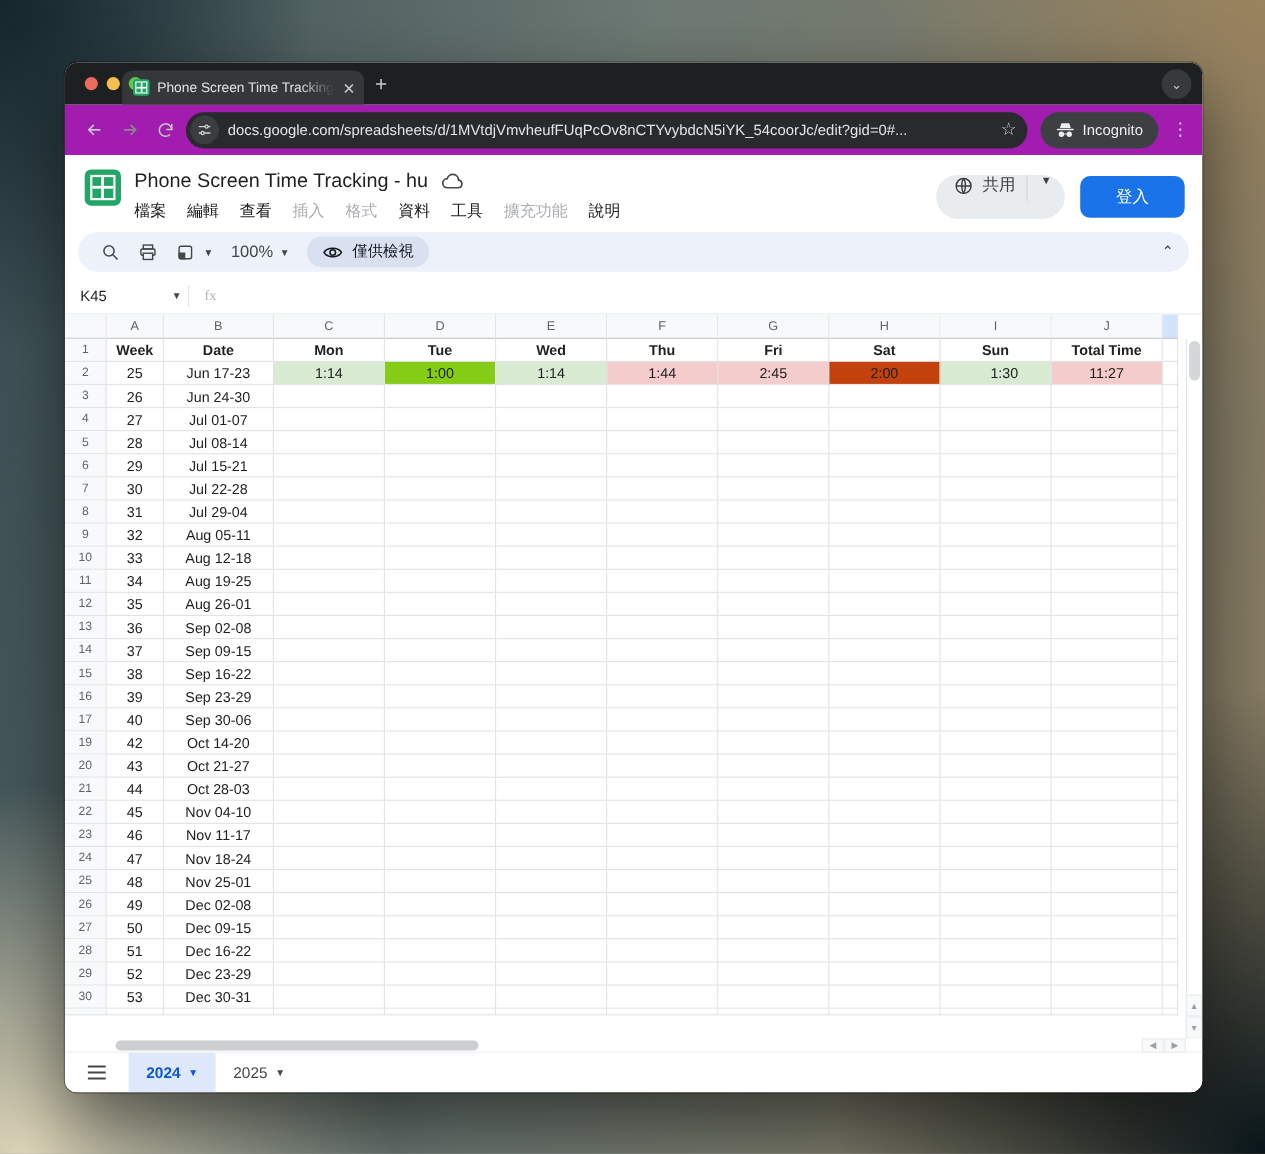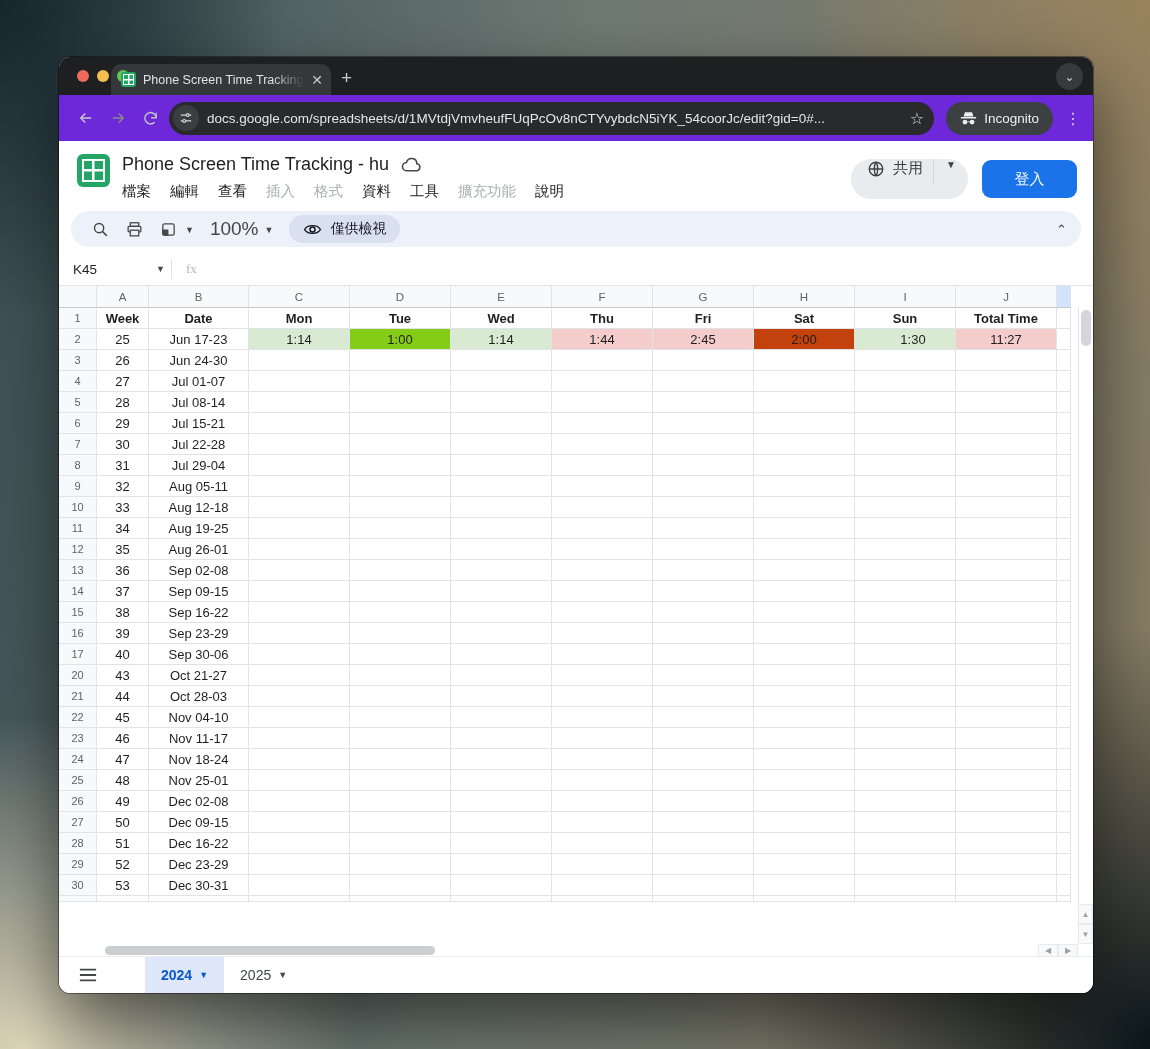--- a/index.html
+++ b/index.html
@@ -36,21 +36,21 @@
   .sheets-fav { width:15px; height:15px; border-radius:3px; background:#23a566; position:relative; flex:none; }
   .sheets-fav::before { content:""; position:absolute; left:3px; top:3px; right:3px; bottom:3px;
       background:
         linear-gradient(#fff,#fff) 0 4px/9px 1.5px no-repeat,
         linear-gradient(#fff,#fff) 4px 0/1.5px 9px no-repeat,
         border-box #23a566;
       outline:1.5px solid #fff; outline-offset:0; }
   .newtab-btn { color:#c7c9cb; font-size:19px; margin:0 0 6px 10px; font-weight:300; }
   .tabstrip-chevron { position:absolute; right:10px; top:6px; width:27px; height:27px; border-radius:50%;
       background:#37393b; color:#cfd1d3; display:flex; align-items:center; justify-content:center; font-size:12px; }
-  .navbar { height:46px; background:#6d28d9; display:flex; align-items:center; padding:0 12px 0 14px; gap:6px; flex:none; }
+  .navbar { height:46px; background:#a21caf; display:flex; align-items:center; padding:0 12px 0 14px; gap:6px; flex:none; }
   .nav-ic { width:26px; height:26px; display:flex; align-items:center; justify-content:center;
             color:#c3c6c8; font-size:17px; flex:none; }
   .nav-ic.dim { color:#84878a; }
   .urlpill { flex:1; height:33px; background:#282a2c; border-radius:17px; display:flex; align-items:center;
              padding:0 10px 0 4px; gap:8px; min-width:0; }
   .tune-circle { width:26px; height:26px; border-radius:50%; background:#3b3e40; display:flex; align-items:center; justify-content:center; flex:none; }
   .url-text { color:#e4e5e6; font-size:13.5px; white-space:nowrap; overflow:hidden; flex:1; }
   .star { color:#d2d4d6; font-size:16px; flex:none; }
   .incog { height:33px; border-radius:17px; background:#3d4043; color:#eceeef; font-size:13.5px;
            display:flex; align-items:center; gap:7px; padding:0 14px; margin-left:6px; flex:none; }
@@ -75,21 +75,21 @@
   .share-main { display:flex; align-items:center; gap:8px; padding:0 10px 0 16px; font-size:15px; }
   .share-sep { width:1px; height:24px; background:#d3d6d9; }
   .share-caret { padding:0 12px; font-size:10px; color:#3c4043; }
   .signin { height:38px; width:95px; border-radius:9px; background:#1a73e8; color:#fff; font-size:15px;
             display:flex; align-items:center; justify-content:center; }
   
   .toolbarwrap { padding:2px 12px 6px 12px; background:#fff; flex:none; }
   .toolbar { height:36px; border-radius:18px; background:#edf2fa; display:flex; align-items:center; padding:0 14px; gap:4px; }
   .tb-ic { width:30px; height:30px; display:flex; align-items:center; justify-content:center; color:#444746; }
   .tb-caret { font-size:9px; color:#444746; margin:2px 2px 0 -2px; }
-  .tb-zoom { font-size:19px; color:#444746; padding:0 4px 0 10px; }
+  .tb-zoom { font-size:15px; color:#444746; padding:0 4px 0 10px; }
   .viewchip { height:28px; border-radius:14px; background:#d9e0ef; display:flex; align-items:center; gap:8px;
               padding:0 14px; margin-left:10px; color:#14181f; font-size:14px; }
   .tb-spacer { flex:1; }
   .tb-collapse { color:#444746; font-size:13px; }
   
   .formulabar { height:33px; border-bottom:1px solid #e1e3e6; display:flex; align-items:center; background:#fff; flex:none; }
   .namebox { width:112px; display:flex; align-items:center; padding:0 6px 0 14px; gap:6px; }
   .namebox-text { flex:1; font-size:13.5px; color:#1f1f1f; }
   .namebox-caret { font-size:9px; color:#444746; }
   .fb-sep { width:1px; height:20px; background:#e1e3e6; }
@@ -111,21 +111,21 @@
   
   .hscrollrow { height:13px; background:#fff; position:relative; flex:none; border-bottom:1px solid #eceeef; }
   .hthumb { position:absolute; left:46px; top:2px; width:330px; height:9px; border-radius:5px; background:#ccced1; }
   .harrows { position:absolute; right:15px; top:0; height:13px; display:flex; }
   .harrow { width:20px; display:flex; align-items:center; justify-content:center; color:#9aa0a6; font-size:8px; background:#f8f9fa; border:1px solid #e8eaec; }
   
   .tabbar { height:36px; background:#fff; display:flex; align-items:stretch; flex:none; }
   .hamburger { width:58px; display:flex; align-items:center; justify-content:center; color:#444746; }
   .sheettab { display:flex; align-items:center; gap:7px; padding:0 16px; font-size:14px; color:#444746; }
   .sheettab .caret { font-size:9px; }
-  .sheettab.active { background:#dfe7fb; color:#0b57d0; font-weight:bold;margin-left:28px; }
+  .sheettab.active { background:#dfe7fb; color:#0b57d0; font-weight:bold; }
   svg { display:block; }
 </style>
 </head>
 <body>
 
 <div class="desktop">
   <div class="window">
 
     <div class="titlebar">
       <div class="lights">
@@ -515,20 +515,34 @@
             <div class="gc w-std"></div>
             <div class="gc w-std"></div>
             <div class="gc w-std"></div>
             <div class="gc w-std"></div>
             <div class="gc w-std"></div>
             <div class="gc w-std"></div>
             <div class="gc w-std"></div>
             <div class="gc w-k"></div>
           </div>
           <div class="grow">
+            <div class="gc gh w-rh rownum">19</div>
+            <div class="gc w-a">42</div>
+            <div class="gc w-b">Oct 14-20</div>
+            <div class="gc w-std"></div>
+            <div class="gc w-std"></div>
+            <div class="gc w-std"></div>
+            <div class="gc w-std"></div>
+            <div class="gc w-std"></div>
+            <div class="gc w-std"></div>
+            <div class="gc w-std"></div>
+            <div class="gc w-std"></div>
+            <div class="gc w-k"></div>
+          </div>
+          <div class="grow">
             <div class="gc gh w-rh rownum">20</div>
             <div class="gc w-a">43</div>
             <div class="gc w-b">Oct 21-27</div>
             <div class="gc w-std"></div>
             <div class="gc w-std"></div>
             <div class="gc w-std"></div>
             <div class="gc w-std"></div>
             <div class="gc w-std"></div>
             <div class="gc w-std"></div>
             <div class="gc w-std"></div>

